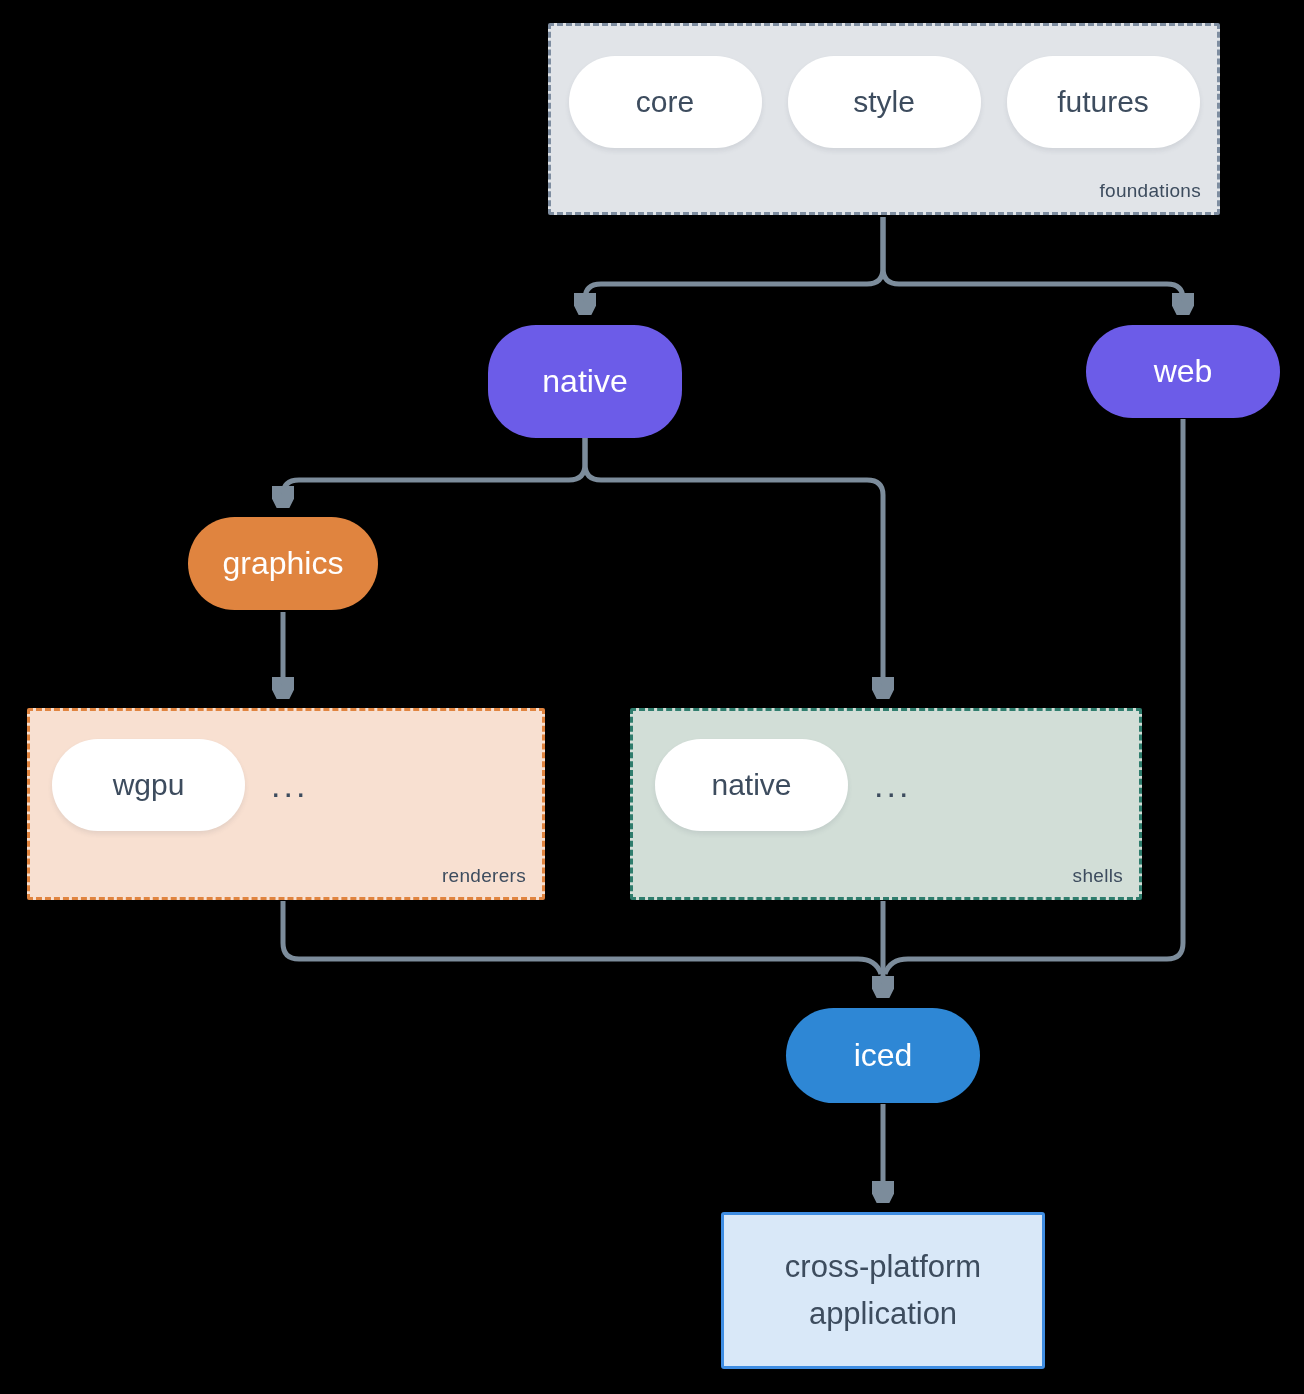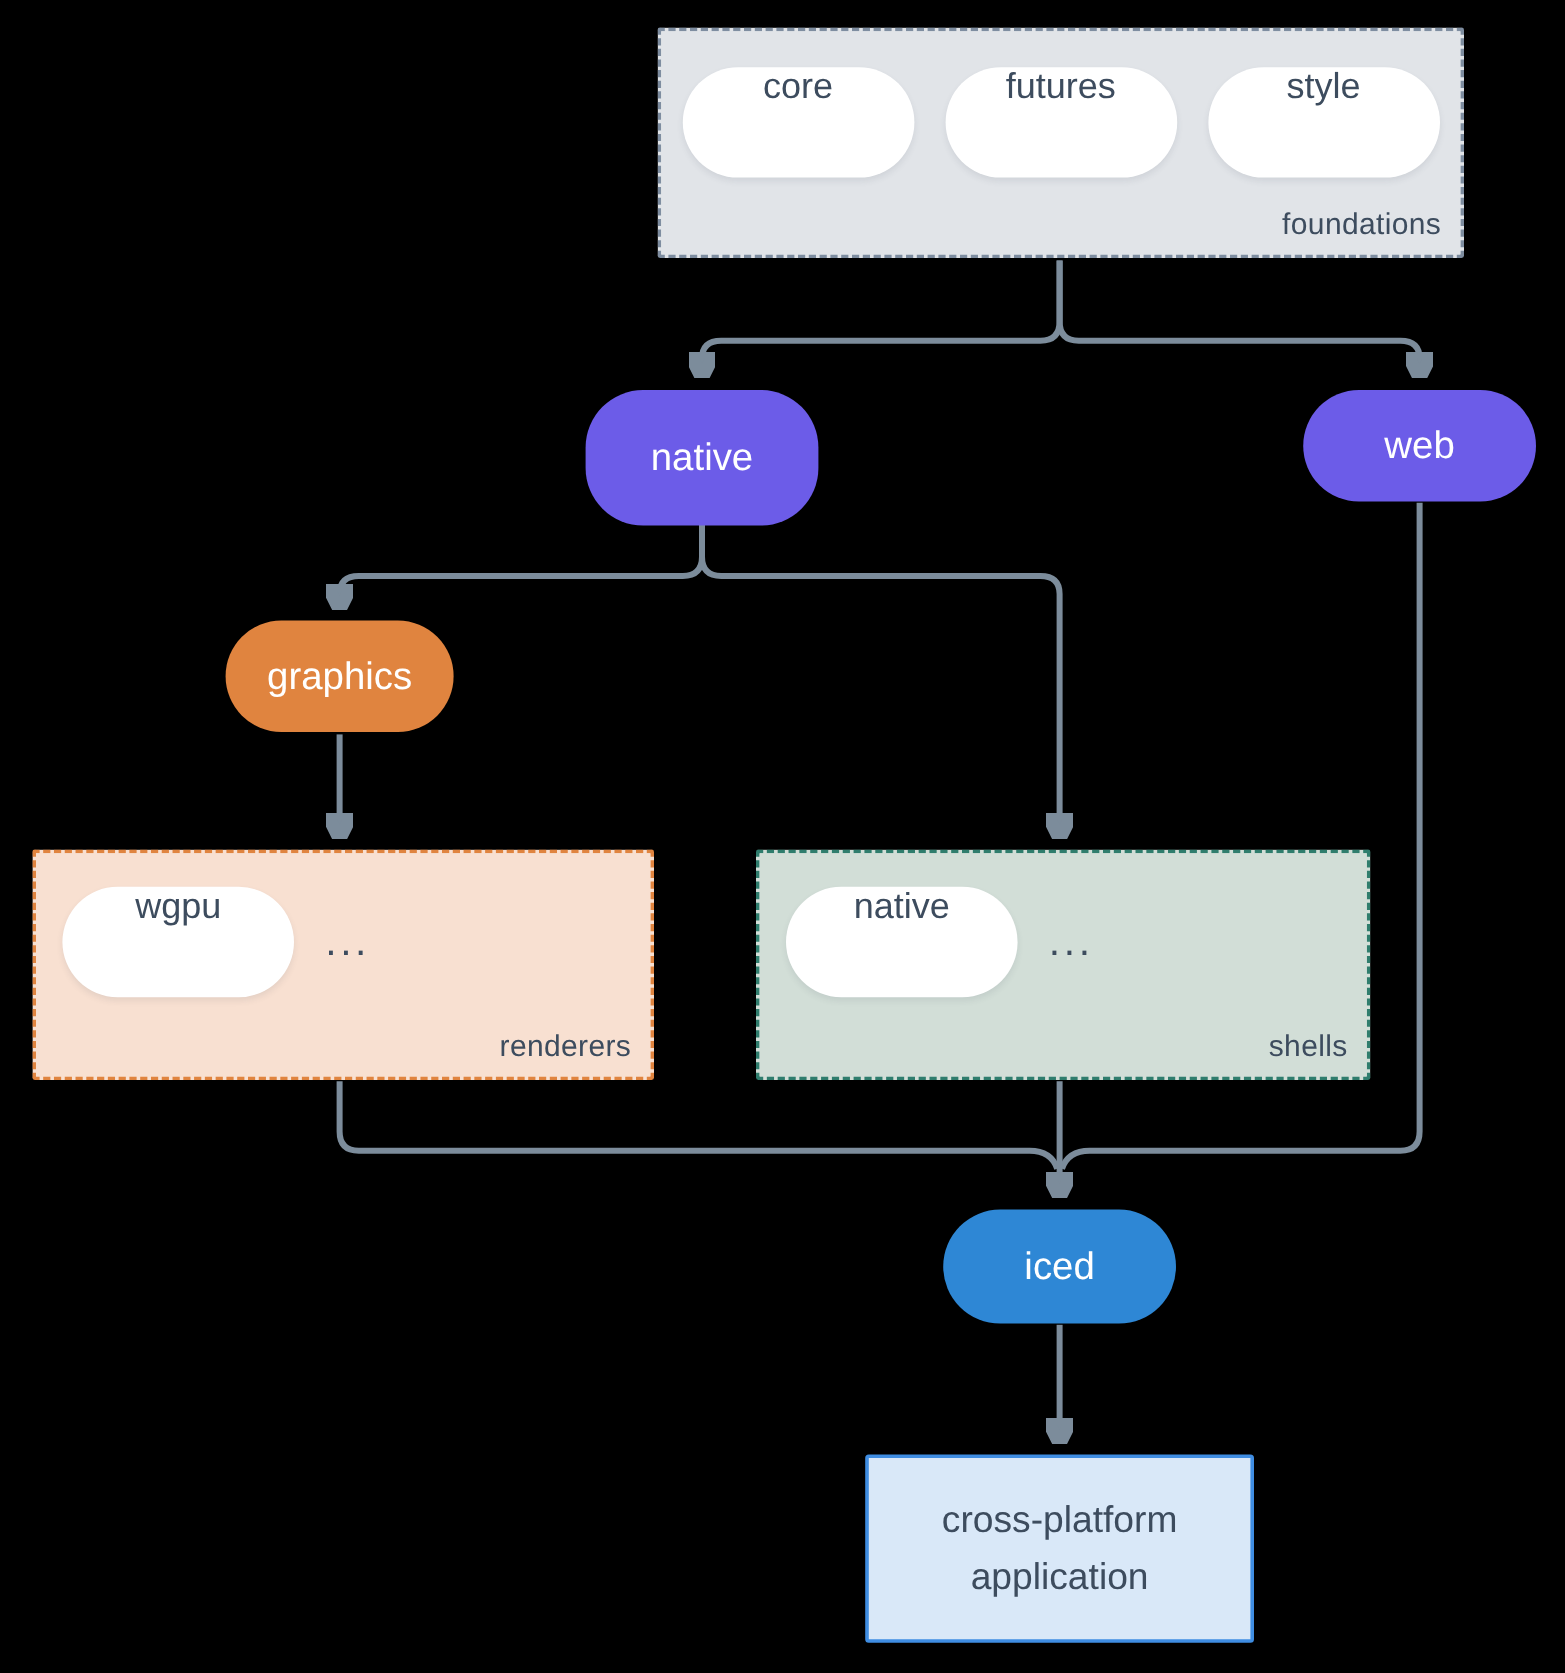--- a/index.html
+++ b/index.html
@@ -31,40 +31,40 @@
   svg.wires path{stroke:var(--connector);stroke-width:5;fill:none;}
   svg.wires .arrowhead{fill:var(--connector);}
 
   .group{
     position:absolute;box-sizing:border-box;z-index:1;
     border:3px dashed;border-radius:2px;
     display:flex;align-items:flex-start;gap:26px;
   }
   .group .corner-label{
     position:absolute;right:16px;bottom:10px;
-    font-size:25px;letter-spacing:.3px;color:var(--text-dark);
+    font-size:19px;letter-spacing:.3px;color:var(--text-dark);
   }
   .g-foundations{
     left:548px;top:23px;width:672px;height:192px;
     background:var(--foundations-fill);border-color:var(--foundations-border);
     justify-content:center;padding:30px 20px 0;
   }
   .g-renderers{
     left:27px;top:708px;width:518px;height:192px;
     background:var(--renderers-fill);border-color:var(--renderers-border);
     padding:28px 20px 0 22px;
   }
   .g-shells{
     left:630px;top:708px;width:512px;height:192px;
     background:var(--shells-fill);border-color:var(--shells-border);
     padding:28px 20px 0 22px;
   }
   .pill{
     width:193px;height:92px;border-radius:46px;background:var(--pill-fill);
-    display:flex;align-items:flex-start;justify-content:center;
+    display:flex;align-items:center;justify-content:center;
     font-size:30px;color:var(--text-dark);
     box-shadow:0 3px 5px rgba(60,70,90,.10);
     flex:0 0 auto;
   }
   .ellipsis{
     height:92px;display:flex;align-items:center;
     font-size:34px;letter-spacing:3px;color:var(--text-dark);
   }
   .node{
     position:absolute;z-index:1;border-radius:48px;
@@ -113,24 +113,24 @@
     <path d="M 883 901 L 883 994" marker-end="url(#arrow)"></path>
 
     <path d="M 883 1104 L 883 1199" marker-end="url(#arrow)"></path>
   </svg>
 
   <div class="group g-foundations">
     <div class="pill">
       <span>core</span>
     </div>
     <div class="pill">
-      <span>futures</span>
+      <span>style</span>
     </div>
     <div class="pill">
-      <span>style</span>
+      <span>futures</span>
     </div>
     <span class="corner-label">foundations</span>
   </div>
 
   <div class="node n-native">
     <span>native</span>
   </div>
   <div class="node n-web">
     <span>web</span>
   </div>

